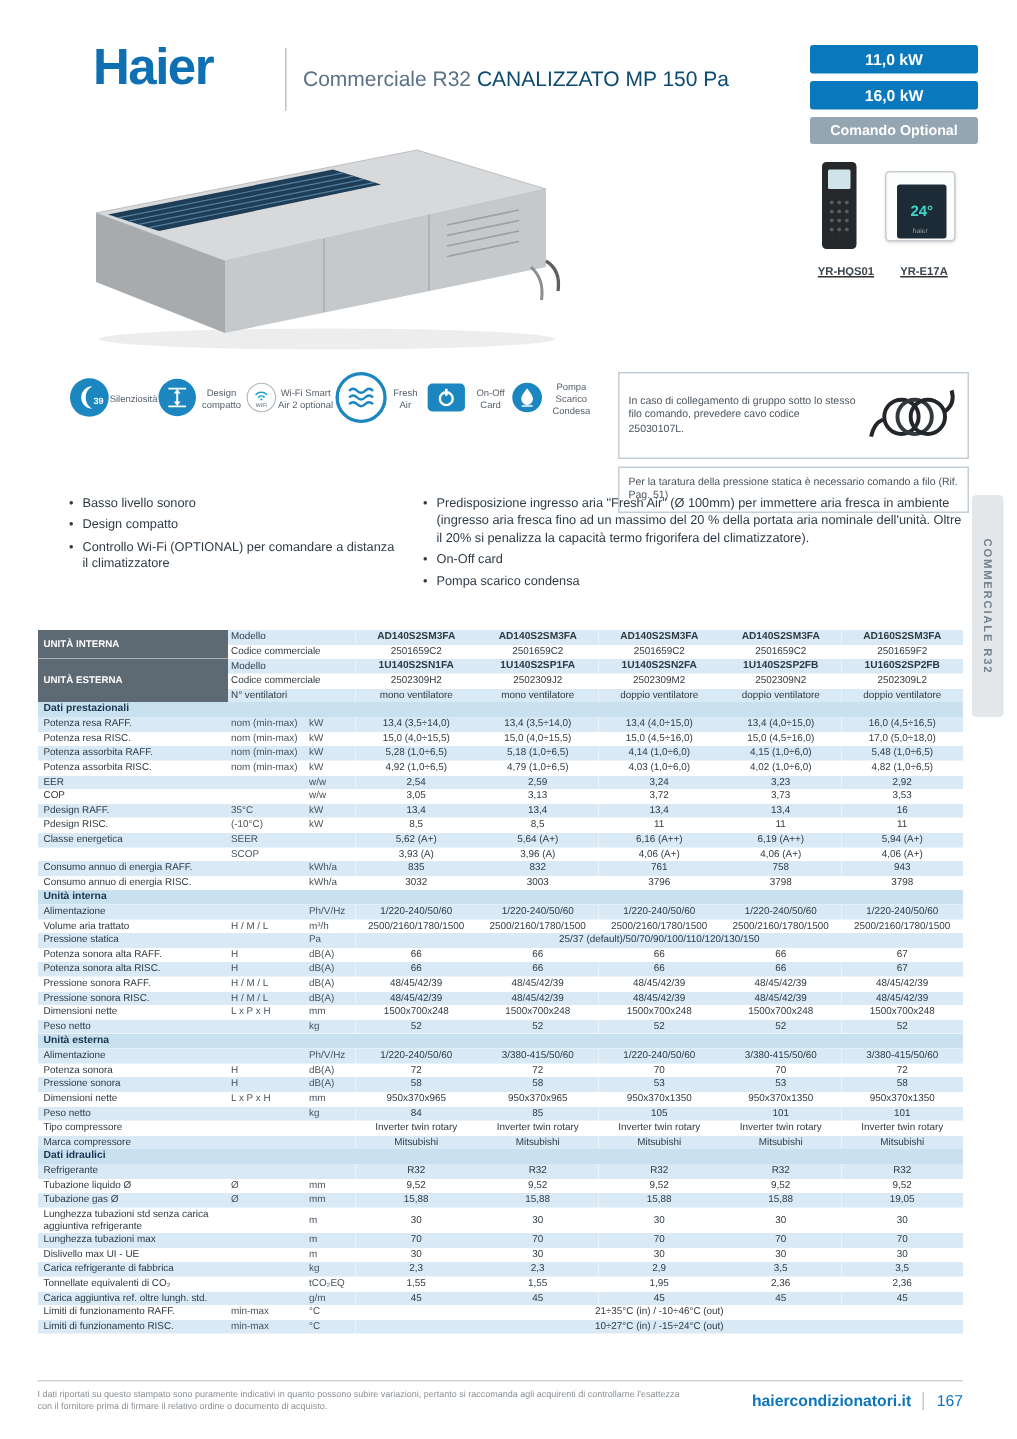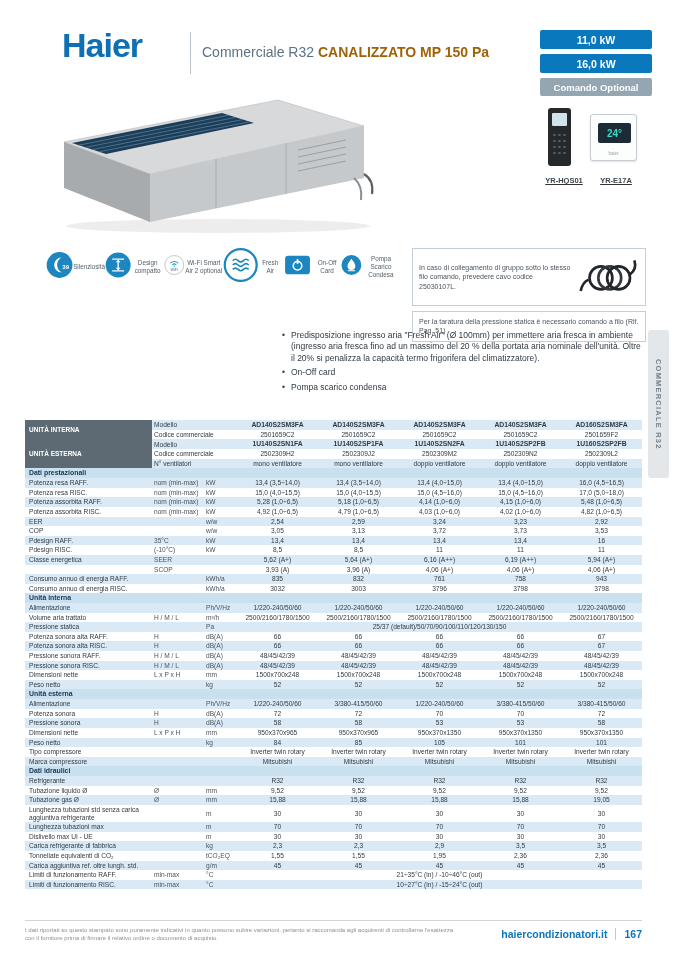--- a/index.html
+++ b/index.html
@@ -4,33 +4,33 @@
 <style>
   *{margin:0;padding:0;box-sizing:border-box;}
   html,body{width:678px;height:959px;}
   body{background:#fff;font-family:"Liberation Sans",sans-serif;position:relative;overflow:hidden;color:#333;}
 
   
   .logo{position:absolute;left:62px;top:26px;font-size:34px;font-weight:bold;color:#0e6fb3;letter-spacing:-1px;}
   .hdr-divider{position:absolute;left:190px;top:32px;width:1px;height:42px;background:#b9c2c9;}
   .title{position:absolute;left:202px;top:44px;font-size:14px;white-space:nowrap;}
   .title .t1{color:#5b7186;}
-  .title .t2{color:#a16207;font-weight:bold;}
+  .title .t2{color:#0c4a6e;font-weight:normal;}
   .badges{position:absolute;right:26px;top:30px;width:112px;}
   .badge{height:19px;margin-bottom:5px;background:#0a78bd;color:#fff;font-size:10.5px;font-weight:bold;display:flex;align-items:center;justify-content:center;border-radius:2px;}
   .badge.cmd{background:#93a6b2;font-size:9.5px;height:18px;margin-top:5px;}
 
   
   .product{position:absolute;left:46px;top:86px;width:345px;height:152px;}
   .remotes{position:absolute;left:540px;top:104px;width:112px;height:100px;}
   .remote-handheld{position:absolute;left:8px;top:4px;width:23px;height:58px;background:#26292c;border-radius:3px;}
   .r-screen{position:absolute;left:4px;top:5px;width:15px;height:13px;background:#cfe3ea;border-radius:1px;}
   .r-buttons{position:absolute;left:4px;top:24px;width:15px;height:26px;background-image:radial-gradient(#5d6166 1px,transparent 1.2px);background-size:5px 6px;}
   .thermostat{position:absolute;left:50px;top:10px;width:47px;height:47px;background:#fcfdfd;border:1px solid #c6ccd1;border-radius:3px;box-shadow:0 1px 2px rgba(0,0,0,.12);}
-  .t-screen{position:absolute;left:7px;top:8px;width:33px;height:20px;background:#1d2b36;border-radius:2px;color:#3fd4c8;font-size:10px;display:flex;align-items:center;justify-content:center;font-weight:bold;}
+  .t-screen{position:absolute;left:7px;top:8px;width:33px;height:36px;background:#1d2b36;border-radius:2px;color:#3fd4c8;font-size:10px;display:flex;align-items:center;justify-content:center;font-weight:bold;}
   .t-brand{position:absolute;left:0;right:0;bottom:4px;text-align:center;font-size:4.5px;color:#9aa3ab;}
   .remote-labels{position:absolute;left:0;top:72px;width:112px;display:flex;text-decoration:underline;}
   .remote-labels span{font-size:7.5px;color:#3c454d;font-weight:bold;}
   .remote-labels .l1{width:48px;text-align:center;}
   .remote-labels .l2{width:56px;text-align:center;}
 
   
   .features{position:absolute;left:46px;top:246px;width:356px;display:flex;}
   .feature{width:59px;display:flex;flex-direction:row;align-items:center;}
   .feature svg{width:38px;height:38px;}
@@ -70,21 +70,21 @@
   td.unit{text-align:left;color:#49535c;}
   td.val{text-align:center;}
   td.b{font-weight:bold;font-size:6.8px;}
 
   
   .footer{position:absolute;left:25px;width:617px;bottom:16px;border-top:1px solid #cfd5d9;padding-top:5px;display:flex;justify-content:space-between;align-items:center;}
   .disclaimer{width:430px;font-size:6px;color:#8a9096;line-height:1.45;}
   .footer-right{display:flex;gap:8px;}
   .site{font-size:10.5px;font-weight:bold;color:#0d76ba;}
   .fsep{width:1px;height:12px;background:#c2c9cf;}
-  .page-num{font-size:10.5px;font-weight:bold;color:#0d76ba;}
+  .page-num{font-size:10.5px;font-weight:normal;color:#0d76ba;}
 </style>
 </head>
 <body>
 
 <div class="logo">Haier</div>
 <div class="hdr-divider"></div>
 <div class="title">
   <span class="t1">Commerciale R32 </span><span class="t2">CANALIZZATO MP 150 Pa</span>
 </div>
 <div class="badges">
@@ -193,20 +193,25 @@
       <circle cx="47" cy="26" r="13" fill="none" stroke="#22262a" stroke-width="3"></circle>
       <path d="M13 28q-7 3 -9 13" stroke="#22262a" stroke-width="3" fill="none"></path>
       <path d="M60 22q8-6 5-16" stroke="#22262a" stroke-width="3" fill="none"></path>
     </svg>
   </div>
   <div class="note-box second">Per la taratura della pressione statica è necessario comando a filo (Rif. Pag. 51)</div>
 </div>
 
 <div class="carat">
   <div class="carat-left">
+    <ul>
+      <li>Basso livello sonoro</li>
+      <li>Design compatto</li>
+      <li>Controllo Wi-Fi (OPTIONAL) per comandare a distanza il climatizzatore</li>
+    </ul>
   </div>
   <div class="carat-right">
     <ul>
       <li>Predisposizione ingresso aria "Fresh Air" (Ø 100mm) per immettere aria fresca in ambiente (ingresso aria fresca fino ad un massimo del 20 % della portata aria nominale dell'unità. Oltre il 20% si penalizza la capacità termo frigorifera del climatizzatore).</li>
       <li>On-Off card</li>
       <li>Pompa scarico condensa</li>
     </ul>
   </div>
 </div>
 

